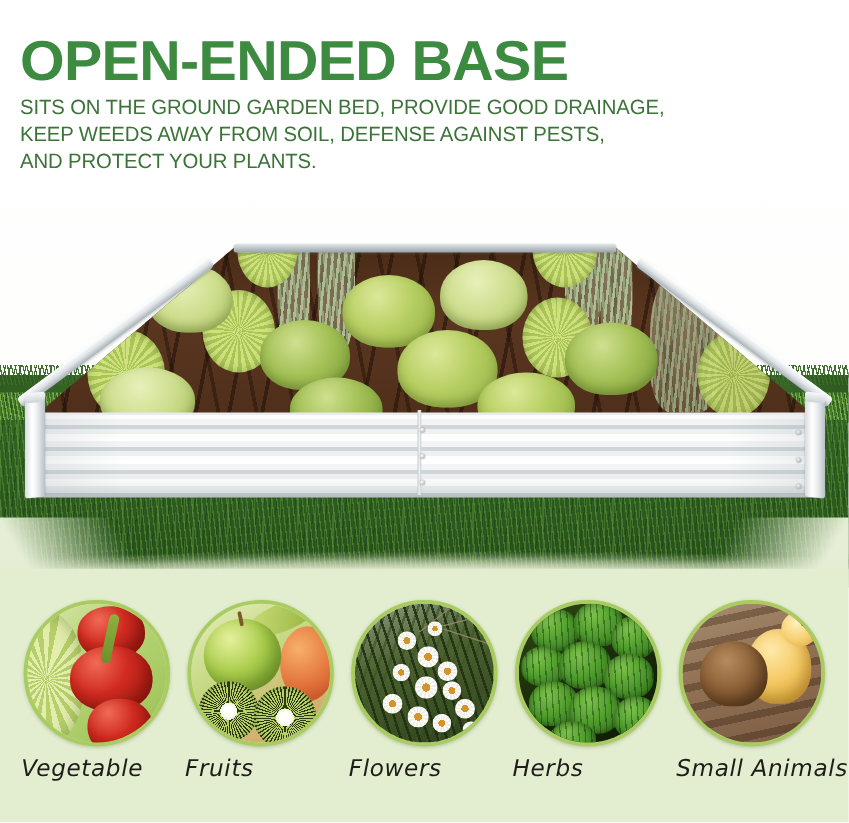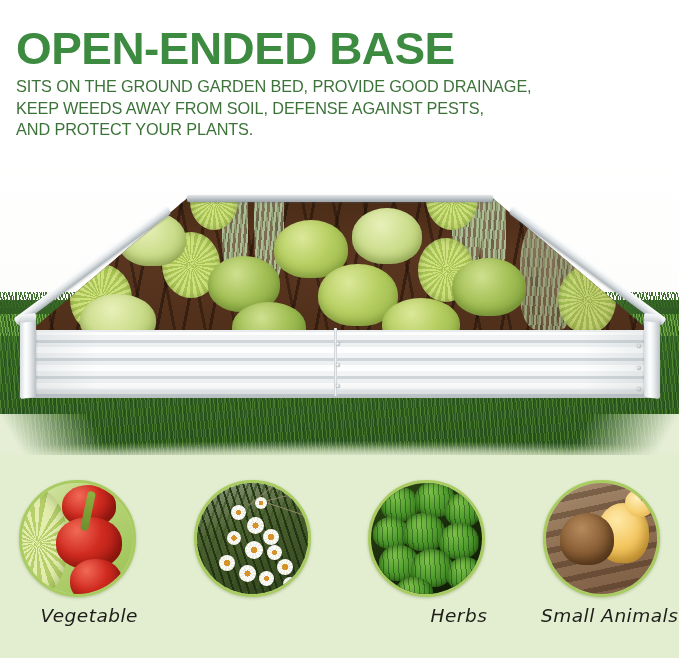--- a/index.html
+++ b/index.html
@@ -265,21 +265,21 @@
       rgba(227,237,208,1) 0%, rgba(227,237,208,.96) 40%, rgba(227,237,208,0) 74%);
   }
 
   #circles {
     position:absolute;
     left:0; top:25px; width:679px; height:178px;
     display:flex;
     justify-content:space-between;
     padding:0 17px;
   }
-  .cat { width:121px; text-align:right; }
+  .cat { width:121px; text-align:left; }
 
   .disc {
     position:relative;
     width:117px; height:117px;
     margin:0 auto;
     border-radius:50%;
     border:3px solid #a9cc60;
     overflow:hidden;
     background:#cfe0a8;
     box-shadow:0 1px 3px rgba(120,140,90,.45);
@@ -507,20 +507,33 @@
             <div class="lettuce"></div>
             <div class="pep1"></div>
             <div class="pep2"></div>
             <div class="stem"></div>
             <div class="pep3"></div>
           </div>
         </div>
         <div class="cat-label">Vegetable</div>
       </div>
 
+      <div class="cat">
+        <div class="disc">
+          <div class="disc-inner fru">
+            <div class="bean"></div>
+            <div class="peach"></div>
+            <div class="apple"></div>
+            <div class="apple-stem"></div>
+            <div class="kiwi1"></div>
+            <div class="kiwi2"></div>
+          </div>
+        </div>
+        <div class="cat-label">Fruits</div>
+      </div>
 
       <div class="cat">
         <div class="disc">
           <div class="disc-inner flo">
             <div class="brush"></div>
             <div class="twig" style="left:46px; top:6px;  width:52px; transform:rotate(-38deg);"></div>
             <div class="twig" style="left:60px; top:14px; width:46px; transform:rotate(-14deg);"></div>
             <div class="twig" style="left:70px; top:26px; width:40px; transform:rotate(18deg);"></div>
             <div class="daisy" style="left:34px; top:22px; width:15px; height:15px;"></div>
             <div class="daisy" style="left:50px; top:34px; width:17px; height:17px;"></div>
@@ -529,20 +542,21 @@
             <div class="daisy" style="left:66px; top:46px; width:16px; height:16px;"></div>
             <div class="daisy" style="left:70px; top:62px; width:15px; height:15px;"></div>
             <div class="daisy" style="left:22px; top:72px; width:16px; height:16px;"></div>
             <div class="daisy" style="left:42px; top:82px; width:17px; height:17px;"></div>
             <div class="daisy" style="left:62px; top:88px; width:15px; height:15px;"></div>
             <div class="daisy" style="left:80px; top:76px; width:16px; height:16px;"></div>
             <div class="daisy" style="left:86px; top:94px; width:14px; height:14px;"></div>
             <div class="daisy" style="left:58px; top:14px; width:12px; height:12px;"></div>
           </div>
         </div>
+        <div class="cat-label">Flowers</div>
       </div>
 
       <div class="cat">
         <div class="disc">
           <div class="disc-inner her">
             <div class="mint" style="left:10px; top:4px;  width:38px; height:34px;"></div>
             <div class="mint" style="left:44px; top:-2px; width:40px; height:36px;"></div>
             <div class="mint" style="left:74px; top:10px; width:36px; height:34px;"></div>
             <div class="mint" style="left:2px;  top:34px; width:36px; height:32px;"></div>
             <div class="mint" style="left:32px; top:30px; width:42px; height:38px;"></div>

